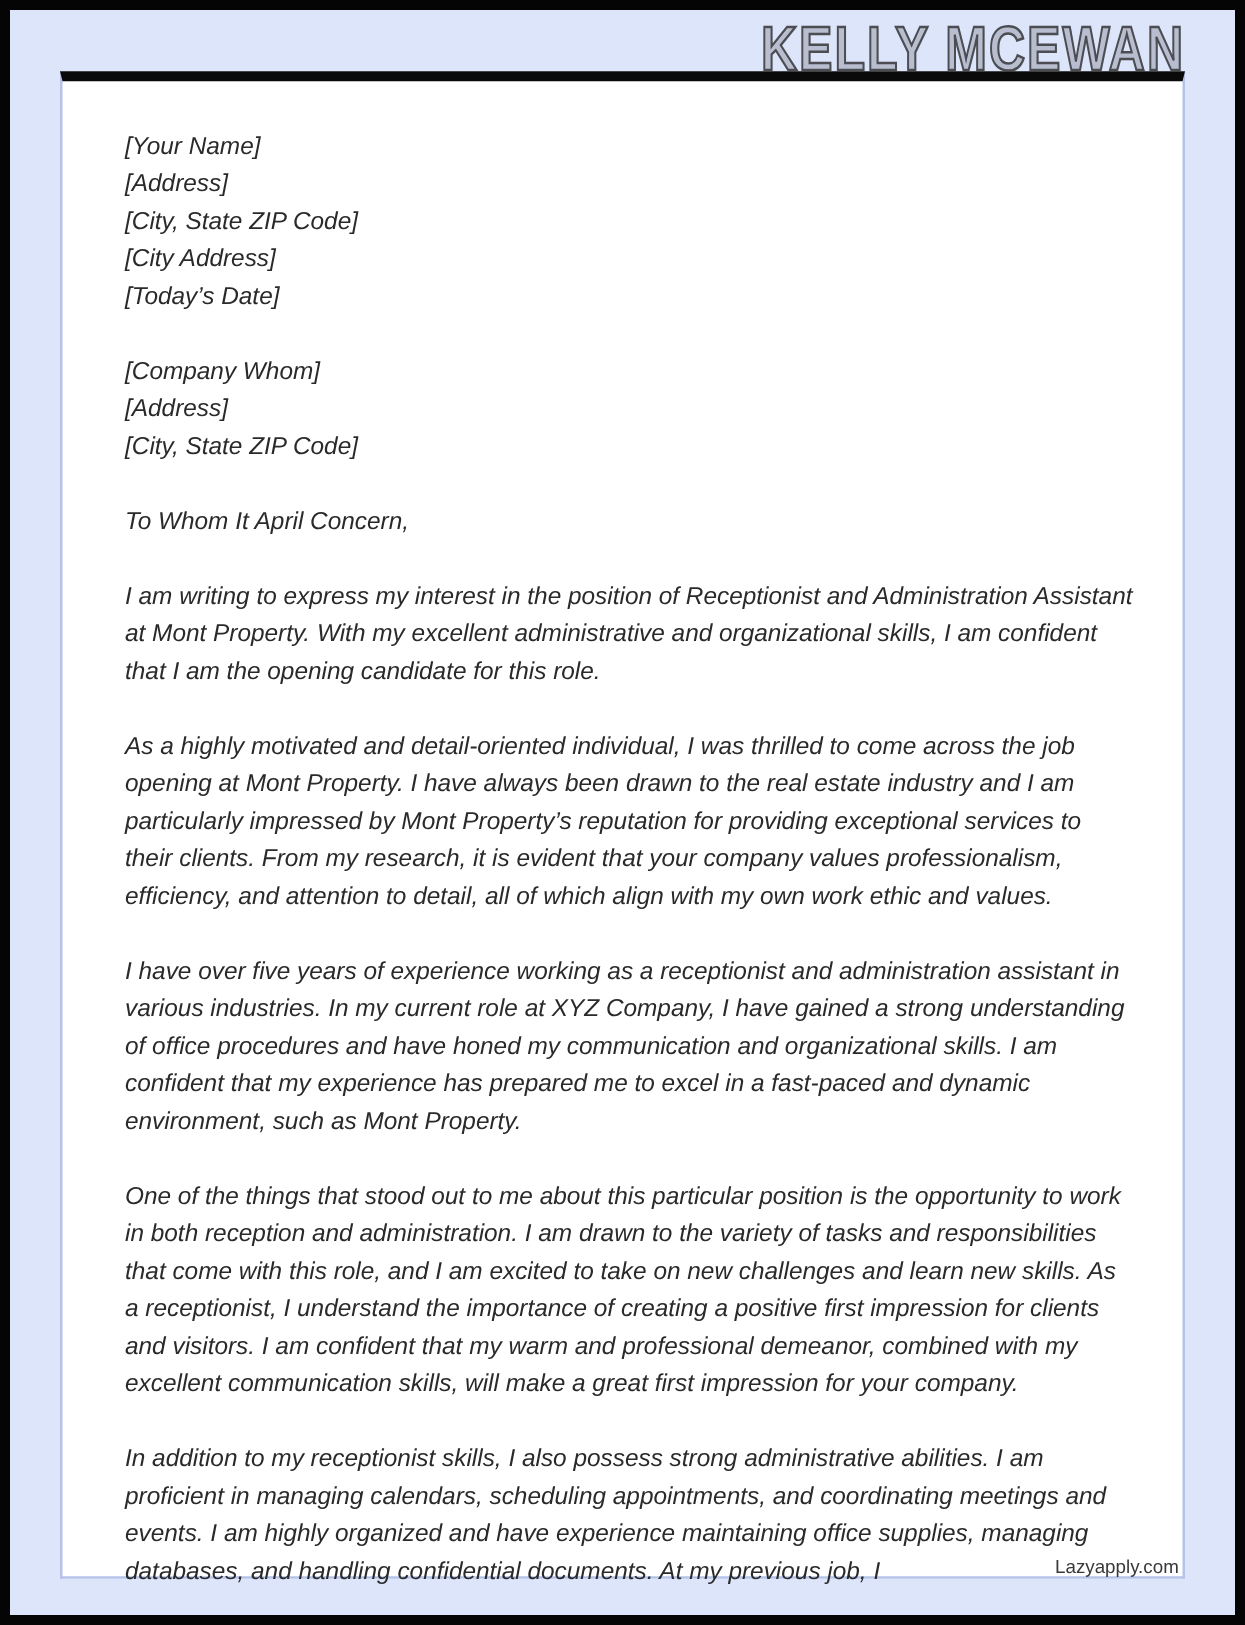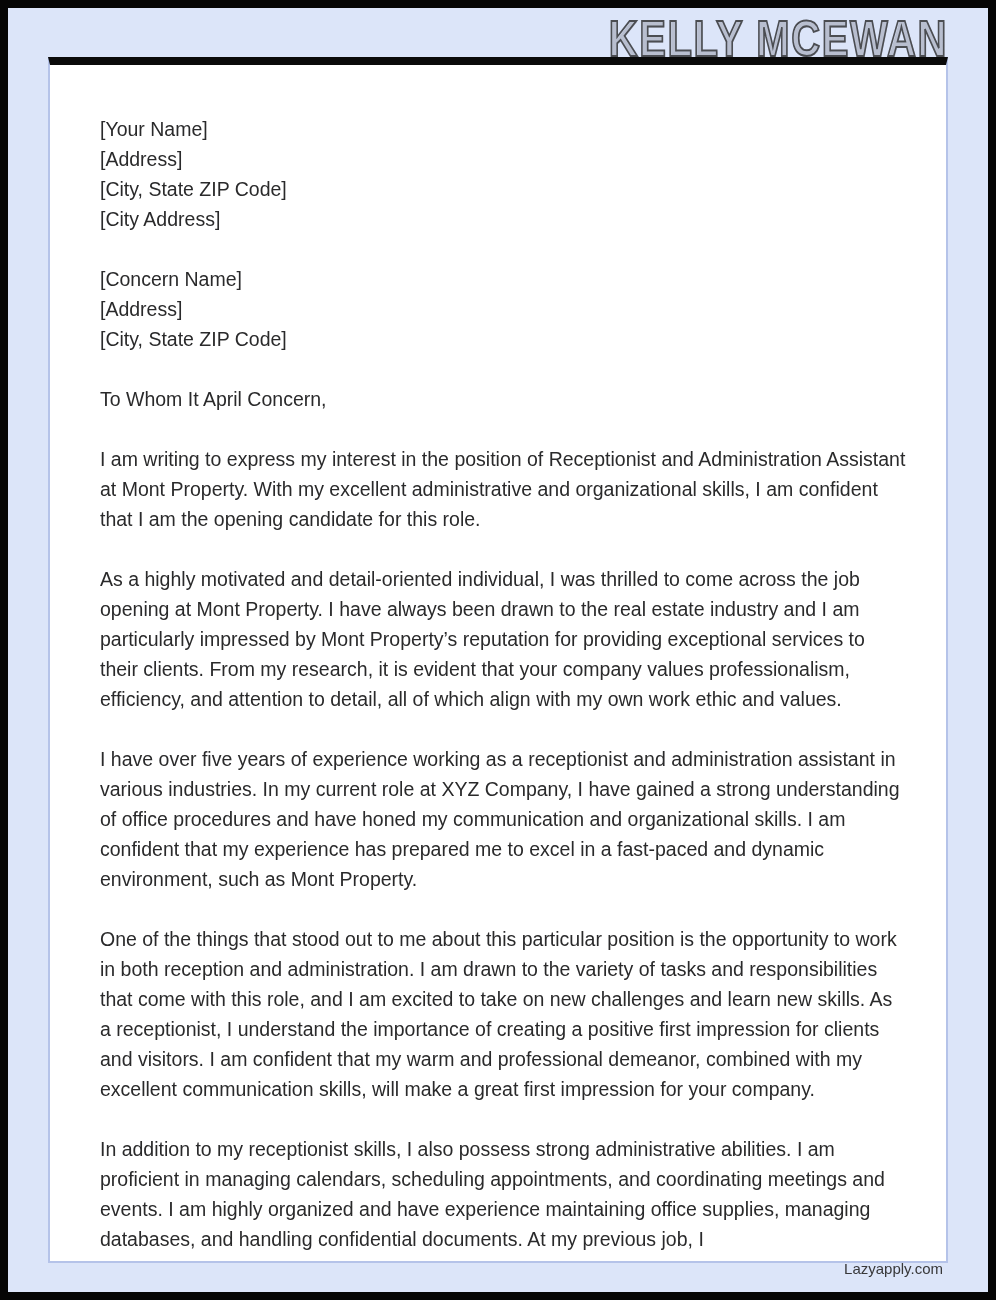--- a/index.html
+++ b/index.html
@@ -55,58 +55,59 @@
     position: absolute;
     left: 92px;
     top: 90px;
     width: 806px;
     font-size: 19.5px;
     line-height: 30px;
     color: #2a2a2b;
     z-index: 2;
   }
   .letter-text p {
-    margin: 16px 0 30px 0;
+    margin: 4px 0 30px 0;
+    font-style: italic;
   }
   .addr-line {
     display: block;
   }
   
   .watermark {
     position: absolute;
     top: 1236px;
     right: 45px;
     font-size: 15px;
     line-height: 20px;
     color: #38383a;
     z-index: 3;
-    margin-top: 15px;
   }
 </style>
 </head>
 <body>
 
 <div class="canvas">
   <div class="frame">
 
     <div class="brand">KELLY MCEWAN</div>
 
     <div class="page"></div>
 
     <div class="letter-text">
 
       <p>
         <span class="addr-line">[Your Name]</span>
         <span class="addr-line">[Address]</span>
         <span class="addr-line">[City, State ZIP Code]</span>
         <span class="addr-line">[City Address]</span>
+        <span class="addr-line">[Today’s Date]</span>
       </p>
 
       <p>
-        <span class="addr-line">[Concern Name]</span>
+        <span class="addr-line">[Company Whom]</span>
         <span class="addr-line">[Address]</span>
         <span class="addr-line">[City, State ZIP Code]</span>
       </p>
 
       <p>To Whom It April Concern,</p>
 
       <p>I am writing to express my interest in the position of Receptionist and Administration Assistant at Mont Property. With my excellent administrative and organizational skills, I am confident that I am the opening candidate for this role.</p>
       <p>As a highly motivated and detail-oriented individual, I was thrilled to come across the job opening at Mont Property. I have always been drawn to the real estate industry and I am particularly impressed by Mont Property’s reputation for providing exceptional services to their clients. From my research, it is evident that your company values professionalism, efficiency, and attention to detail, all of which align with my own work ethic and values.</p>
       <p>I have over five years of experience working as a receptionist and administration assistant in various industries. In my current role at XYZ Company, I have gained a strong understanding of office procedures and have honed my communication and organizational skills. I am confident that my experience has prepared me to excel in a fast-paced and dynamic environment, such as Mont Property.</p>
       <p>One of the things that stood out to me about this particular position is the opportunity to work in both reception and administration. I am drawn to the variety of tasks and responsibilities that come with this role, and I am excited to take on new challenges and learn new skills. As a receptionist, I understand the importance of creating a positive first impression for clients and visitors. I am confident that my warm and professional demeanor, combined with my excellent communication skills, will make a great first impression for your company.</p>

